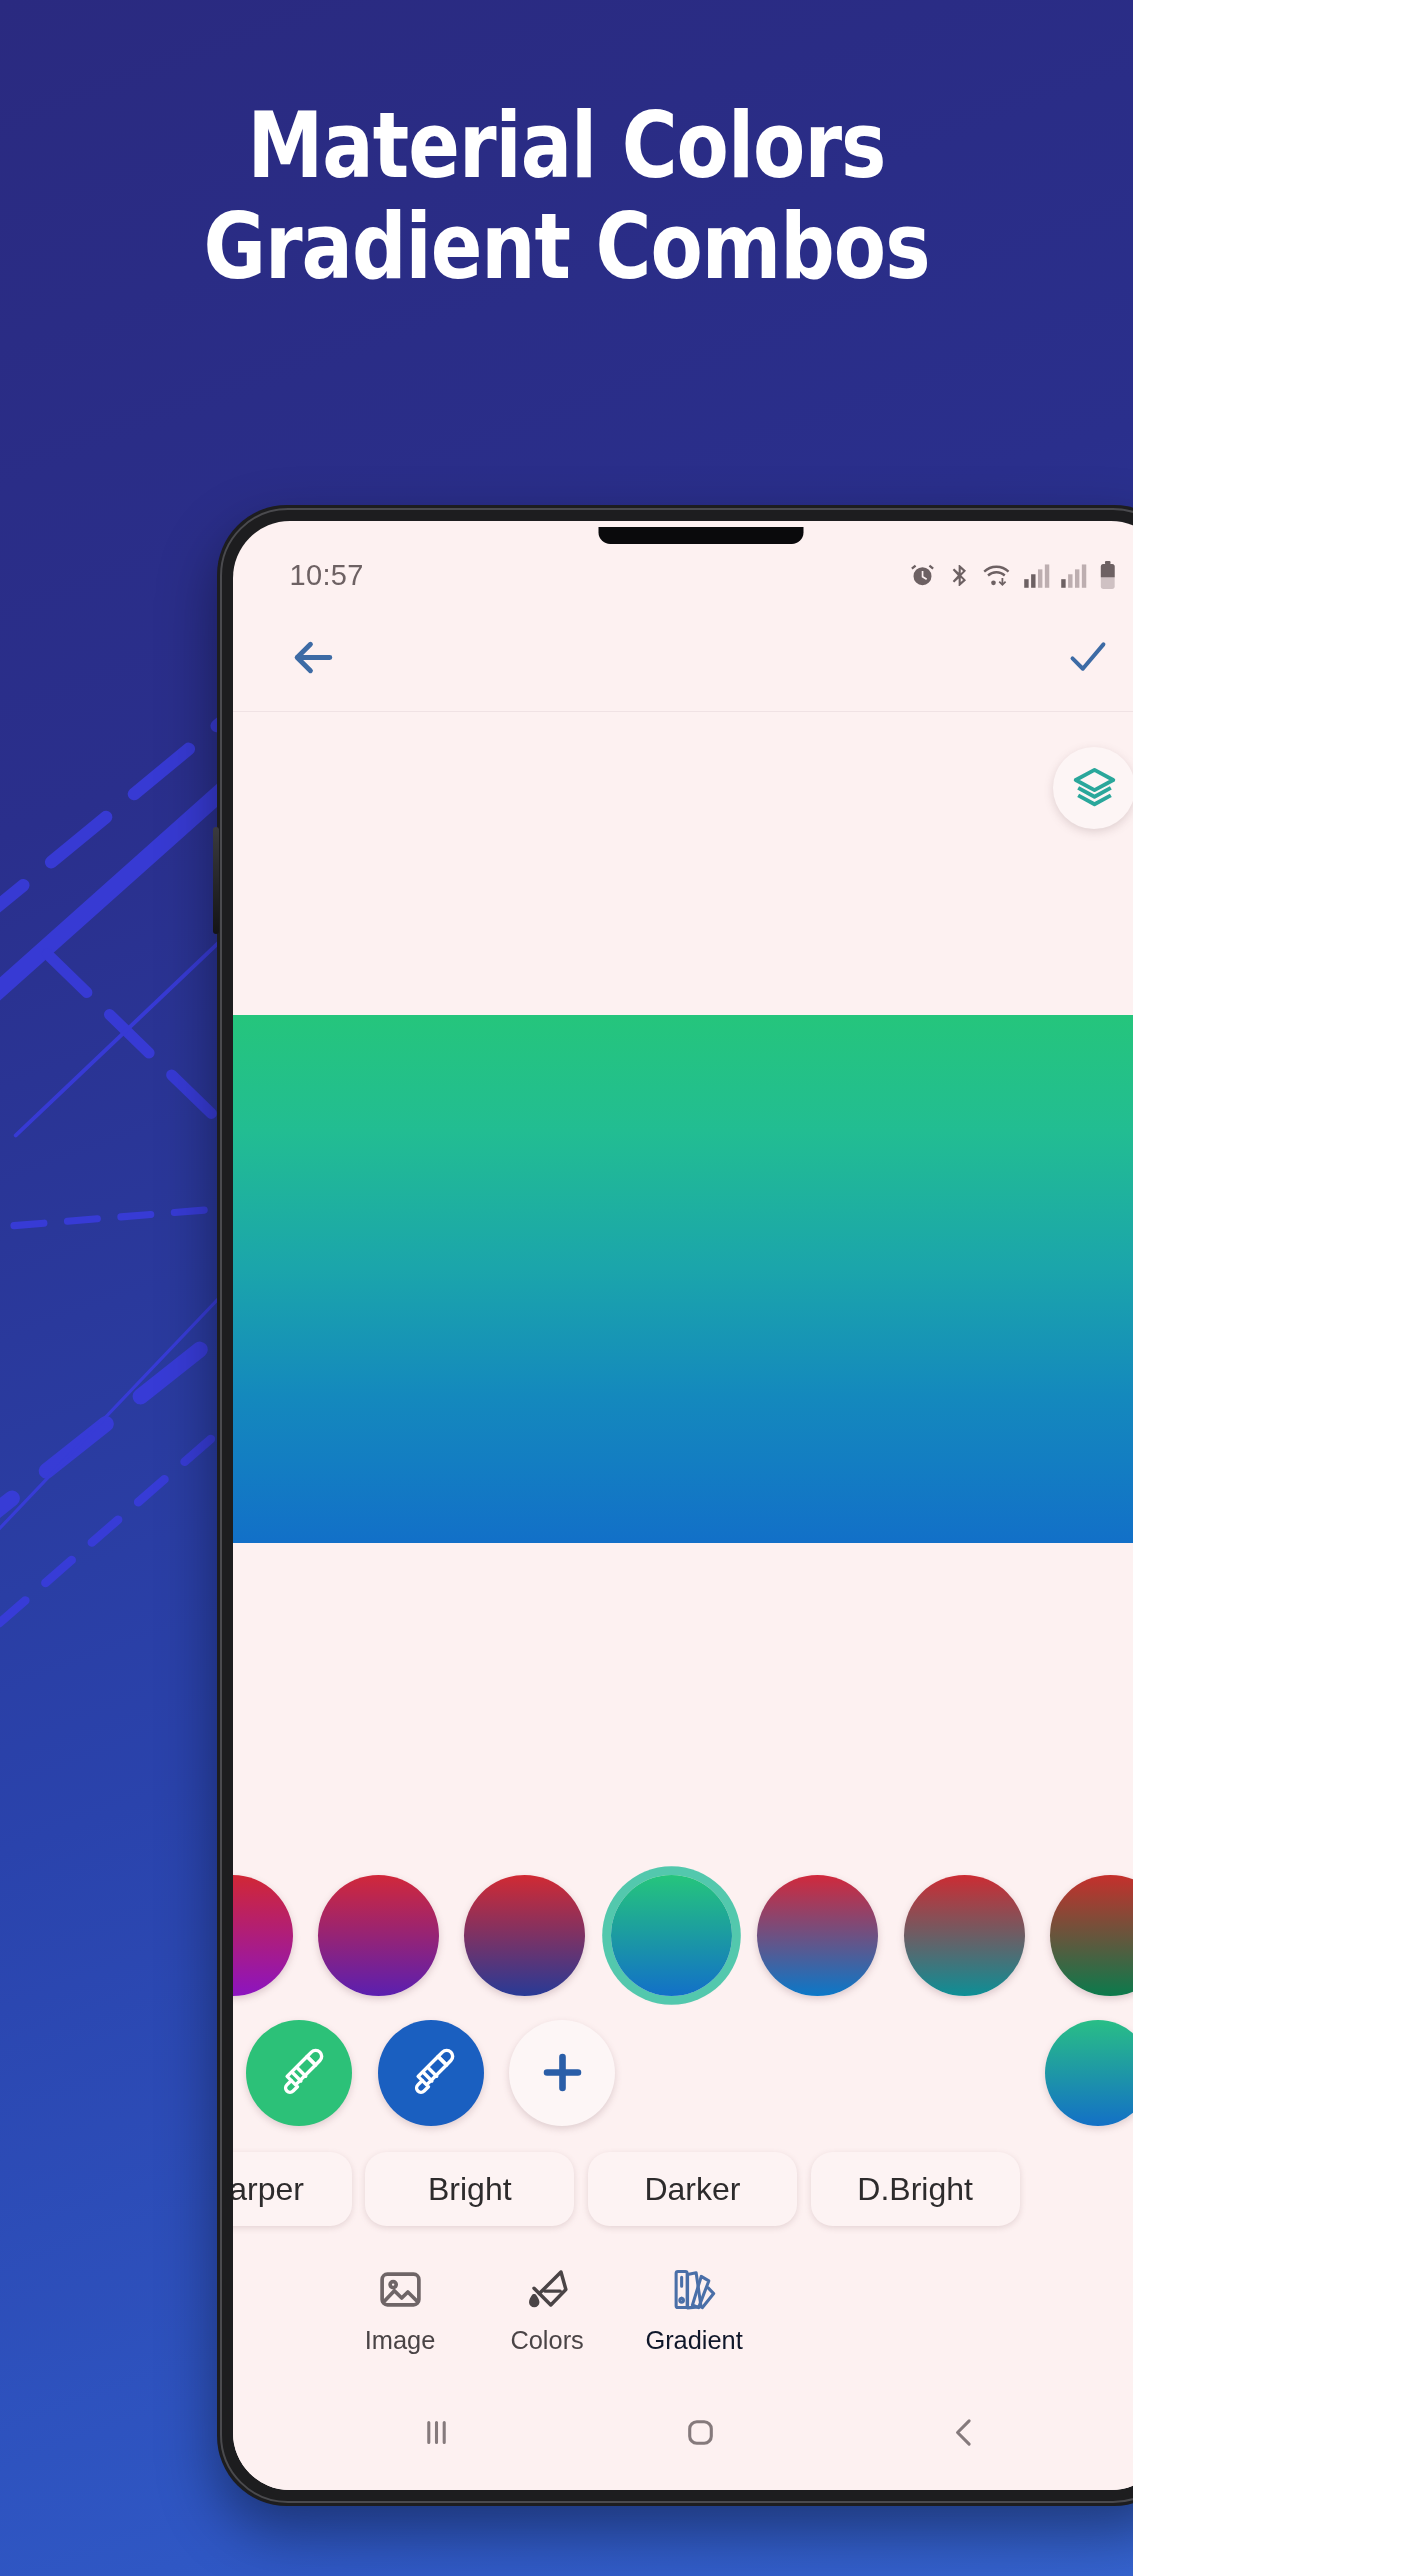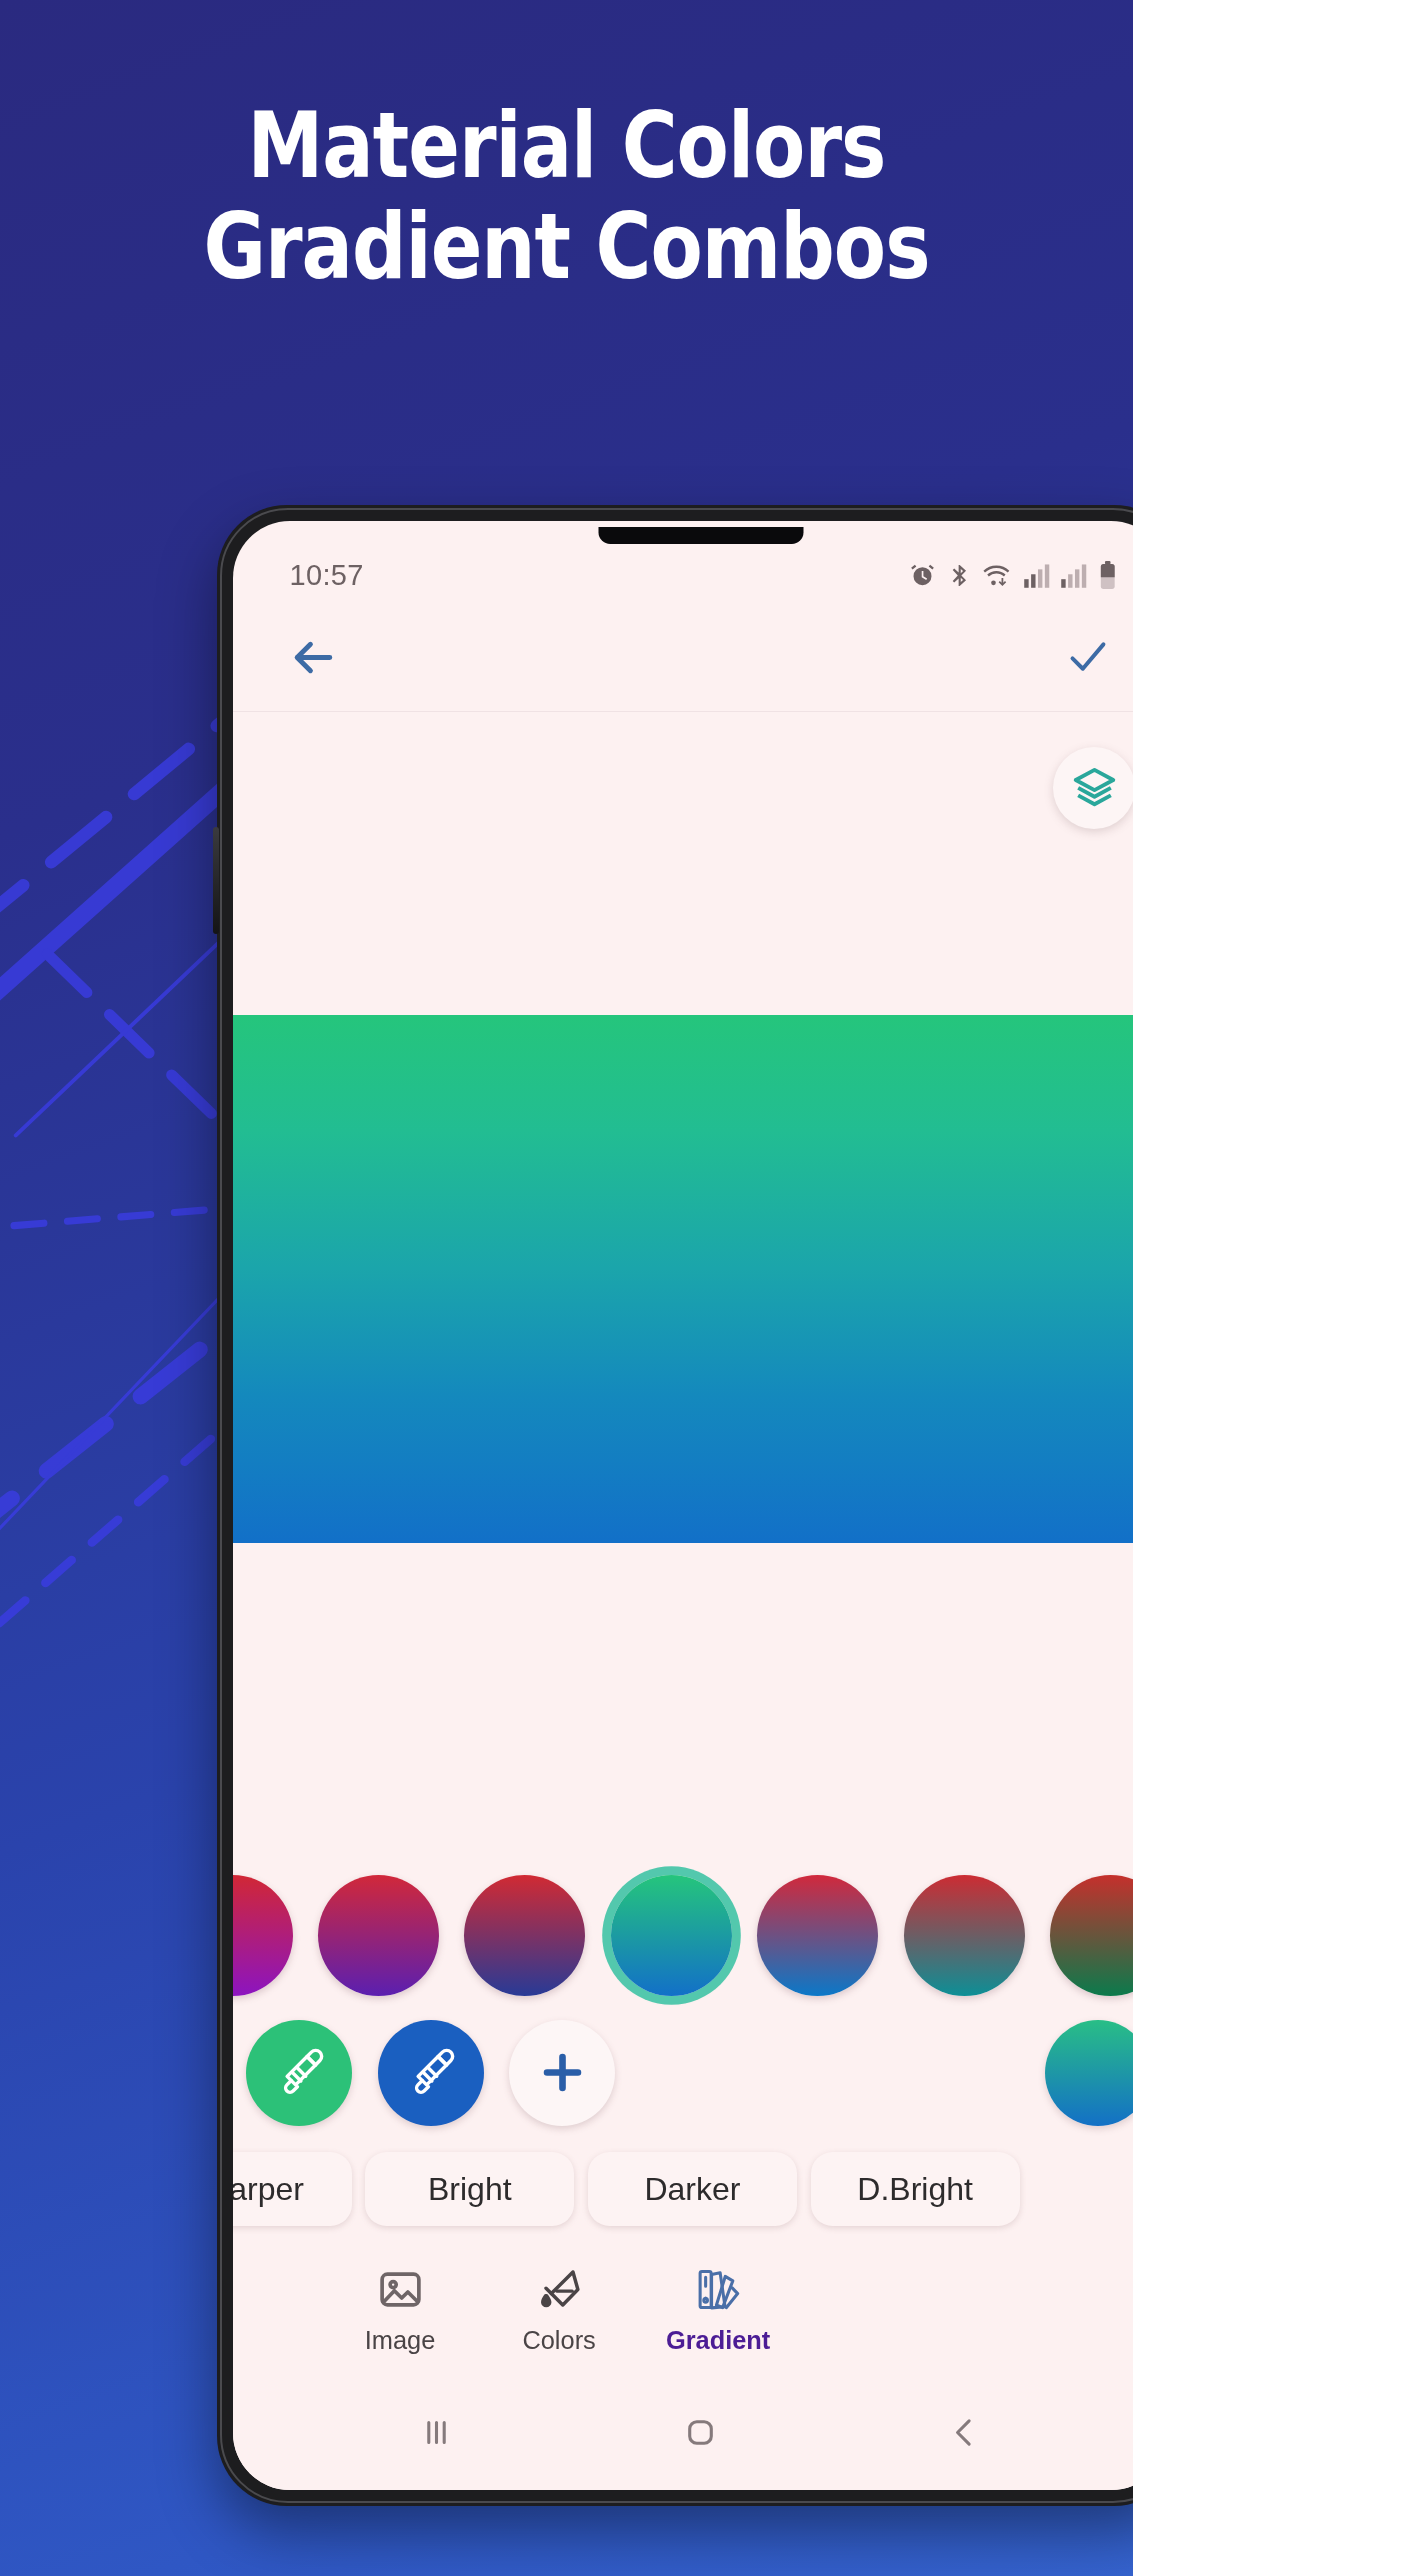--- a/index.html
+++ b/index.html
@@ -180,21 +180,21 @@
     padding: 0 25.4px;
     white-space: nowrap;
   }
   .chip.active { color: #22a79c; }
 
   
   .bottomnav {
     flex: 0 0 147px;
     display: flex; align-items: center;
     padding: 0 94px 9.8px 94px;
-    gap: 12px;
+    gap: 0;
     background: #fdf1f1;
   }
   .navitem {
     flex: 0 0 auto;
     width: 147px;
     display: flex; flex-direction: column; align-items: center; gap: 11.7px;
     cursor: pointer;
   }
   .navitem .lbl { font-size: 25.4px; color: #4a4446; }
   .navitem.active .lbl { color: #4a6fa8; }
@@ -369,21 +369,21 @@
         </div>
         <div class="navitem active">
           <svg width="49" height="49" viewBox="0 0 24 24" fill="none" stroke="#4a6fa8" stroke-width="1.5" stroke-linejoin="round" stroke-linecap="round">
             <rect x="3" y="3.2" width="5.4" height="17.6" rx="0.9"></rect>
             <path d="M5.7 6v4.4M5.7 16.2v0.2"></path>
             <circle cx="5.7" cy="17.3" r="0.9"></circle>
             <path d="M8.6 4.6 12.8 3.8l2.4 16.6-6.6.6z"></path>
             <path d="M15.3 5.6 19 7.8l-5 13.1-3-1.3z"></path>
             <path d="M18.7 11.2 21.4 14l-5.6 6.9"></path>
           </svg>
-          <span class="lbl" style="color: #4c1d95; font-weight: bold;">Gradient</span>
+          <span class="lbl" style="color: #0f172a;">Gradient</span>
         </div>
       </div>
 
       <div class="androidnav">
         <div class="navbtn">
           <svg width="37" height="37" viewBox="0 0 24 24" stroke="#857a7c" stroke-width="2" stroke-linecap="round">
             <path d="M7 5.5v13M12 5.5v13M17 5.5v13"></path>
           </svg>
         </div>
         <div class="navbtn">

